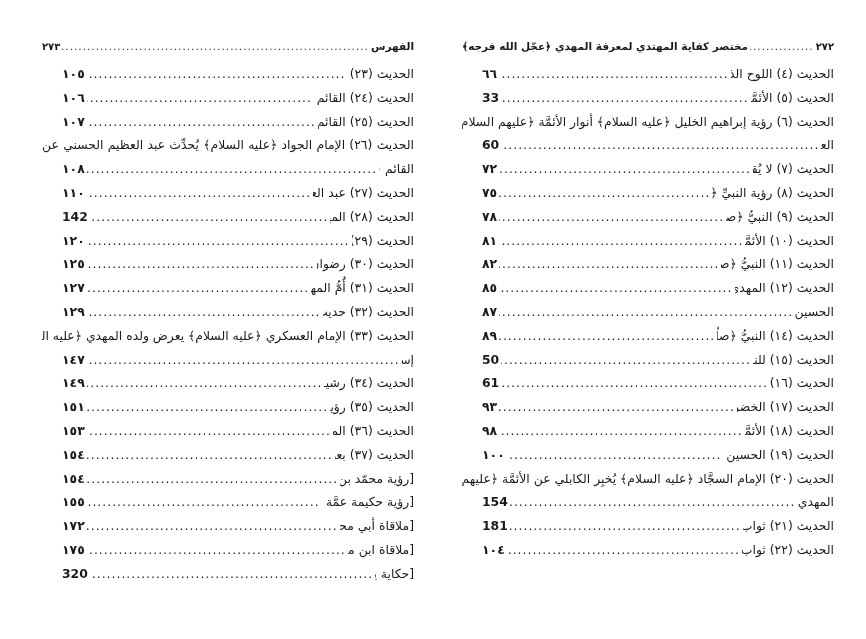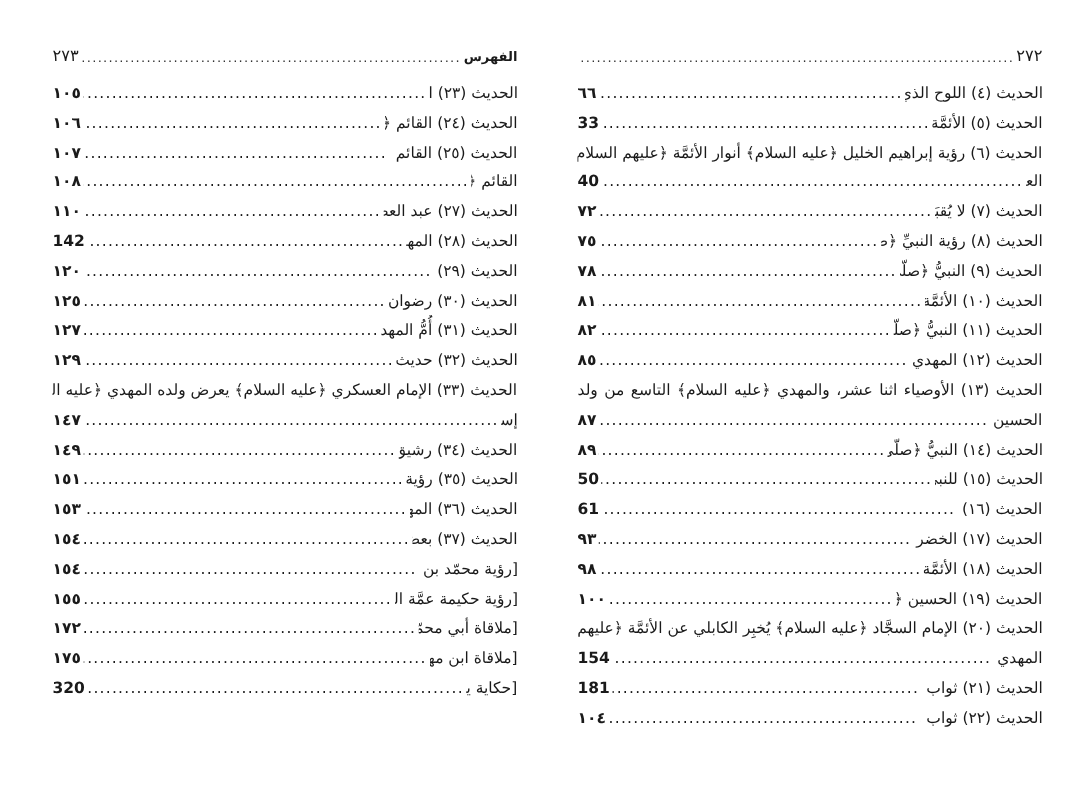--- a/index.html
+++ b/index.html
@@ -39,22 +39,22 @@
     overflow: hidden;
     font-weight: normal;
     color: #333;
     letter-spacing: 1px;
     margin: 0 2px;
   }
   .running-head .lead::before {
     content: "....................................................................................................................................................................................";
   }
   .running-head .num {
-    font-size: 13px;
-    font-weight: normal;
+    font-size: 10px;
+    font-weight: bold;
   }
 
   .entry {
     display: flex;
     align-items: baseline;
     font-size: 12.4px;
     line-height: 23.8px;
     height: 23.8px;
     white-space: nowrap;
   }
@@ -69,20 +69,21 @@
     min-width: 10px;
     margin: 0 2px;
   }
   .entry .lead::before {
     content: "....................................................................................................................................................................................";
   }
   .entry .num {
     flex: 0 0 auto;
     font-weight: bold;
     font-size: 12.4px;
+    margin-left: 20px;
   }
   .entry.wrap-first {
     text-align: justify;
     text-align-last: justify;
     display: block;
   }
   .entry.wrap-first .title {
     display: block;
     width: 100%;
     text-align: justify;
@@ -107,20 +108,23 @@
       <div class="entry">
         <span class="title">الحديث (٢٤) القائم ﴿عليه السلام﴾ هو الخامس من ولد الكاظم ﴿عليه السلام﴾</span>
         <span class="lead"></span>
         <span class="num">١٠٦</span>
       </div>
       <div class="entry">
         <span class="title">الحديث (٢٥) القائم ﴿عليه السلام﴾ هو الرابع من ولد الرضا ﴿عليه السلام﴾</span>
         <span class="lead"></span>
         <span class="num">١٠٧</span>
       </div>
+      <div class="entry wrap-first">
+        <span class="title">الحديث (٢٦) الإمام الجواد ﴿عليه السلام﴾ يُحدِّث عبد العظيم الحسني عن</span>
+      </div>
       <div class="entry">
         <span class="title">القائم ﴿عليه السلام﴾</span>
         <span class="lead"></span>
         <span class="num">١٠٨</span>
       </div>
       <div class="entry">
         <span class="title">الحديث (٢٧) عبد العظيم الحسني يعرض دينه على الإمام الهادي ﴿عليه السلام﴾</span>
         <span class="lead"></span>
         <span class="num">١١٠</span>
       </div>
@@ -202,39 +206,40 @@
         <span class="lead"></span>
         <span class="num">320</span>
       </div>
     </div>
 </div>
 
 <div class="page right">
   <div class="running-head">
     <span class="num">٢٧٢</span>
     <span class="lead"></span>
+    <span>مختصر كفاية المهتدي لمعرفة المهدي ﴿عجّل الله فرجه﴾</span>
   </div>
   <div id="right-list">
       <div class="entry">
         <span class="title">الحديث (٤) اللوح الذي أهداه الله ﴿عزّ وجلّ﴾ إلىٰ رسوله ﴿صلّى الله عليه وآله﴾</span>
         <span class="lead"></span>
         <span class="num">٦٦</span>
       </div>
       <div class="entry">
         <span class="title">الحديث (٥) الأئمَّة الاثنا عشر ﴿عليهم السلام﴾ هم أولو الأمر</span>
         <span class="lead"></span>
         <span class="num">33</span>
       </div>
       <div class="entry wrap-first">
         <span class="title">الحديث (٦) رؤية إبراهيم الخليل ﴿عليه السلام﴾ أنوار الأئمَّة ﴿عليهم السلام﴾ إلى جنب</span>
       </div>
       <div class="entry">
         <span class="title">العرش</span>
         <span class="lead"></span>
-        <span class="num">40</span>
+        <span class="num">60</span>
       </div>
       <div class="entry">
         <span class="title">الحديث (٧) لا يُقبَل عمل أحد إلَّا بولايتهم ﴿عليهم السلام﴾</span>
         <span class="lead"></span>
         <span class="num">٧٢</span>
       </div>
       <div class="entry">
         <span class="title">الحديث (٨) رؤية النبيِّ ﴿صلّى الله عليه وآله﴾ أنوارهم ﴿عليهم السلام﴾ عند سدرة المنتهى في معراجه</span>
         <span class="lead"></span>
         <span class="num">٧٥</span>
@@ -251,23 +256,20 @@
       </div>
       <div class="entry">
         <span class="title">الحديث (١١) النبيُّ ﴿صلّى الله عليه وآله﴾ يُخبِر جندل اليهودي عن أوصيائه ﴿عليهم السلام﴾</span>
         <span class="lead"></span>
         <span class="num">٨٢</span>
       </div>
       <div class="entry">
         <span class="title">الحديث (١٢) المهدي ﴿عليه السلام﴾ التاسع من ولد الحسين ﴿عليه السلام﴾</span>
         <span class="lead"></span>
         <span class="num">٨٥</span>
-      </div>
-      <div class="entry wrap-first">
-        <span class="title">الحديث (١٣) الأوصياء اثنا عشر، والمهدي ﴿عليه السلام﴾ التاسع من ولد</span>
       </div>
       <div class="entry">
         <span class="title">الحسين ﴿عليه السلام﴾</span>
         <span class="lead"></span>
         <span class="num">٨٧</span>
       </div>
       <div class="entry">
         <span class="title">الحديث (١٤) النبيُّ ﴿صلّى الله عليه وآله﴾ يُبشِّر الزهراء ﴿عليها السلام﴾ بالمهدي ﴿عليه السلام﴾</span>
         <span class="lead"></span>
         <span class="num">٨٩</span>

